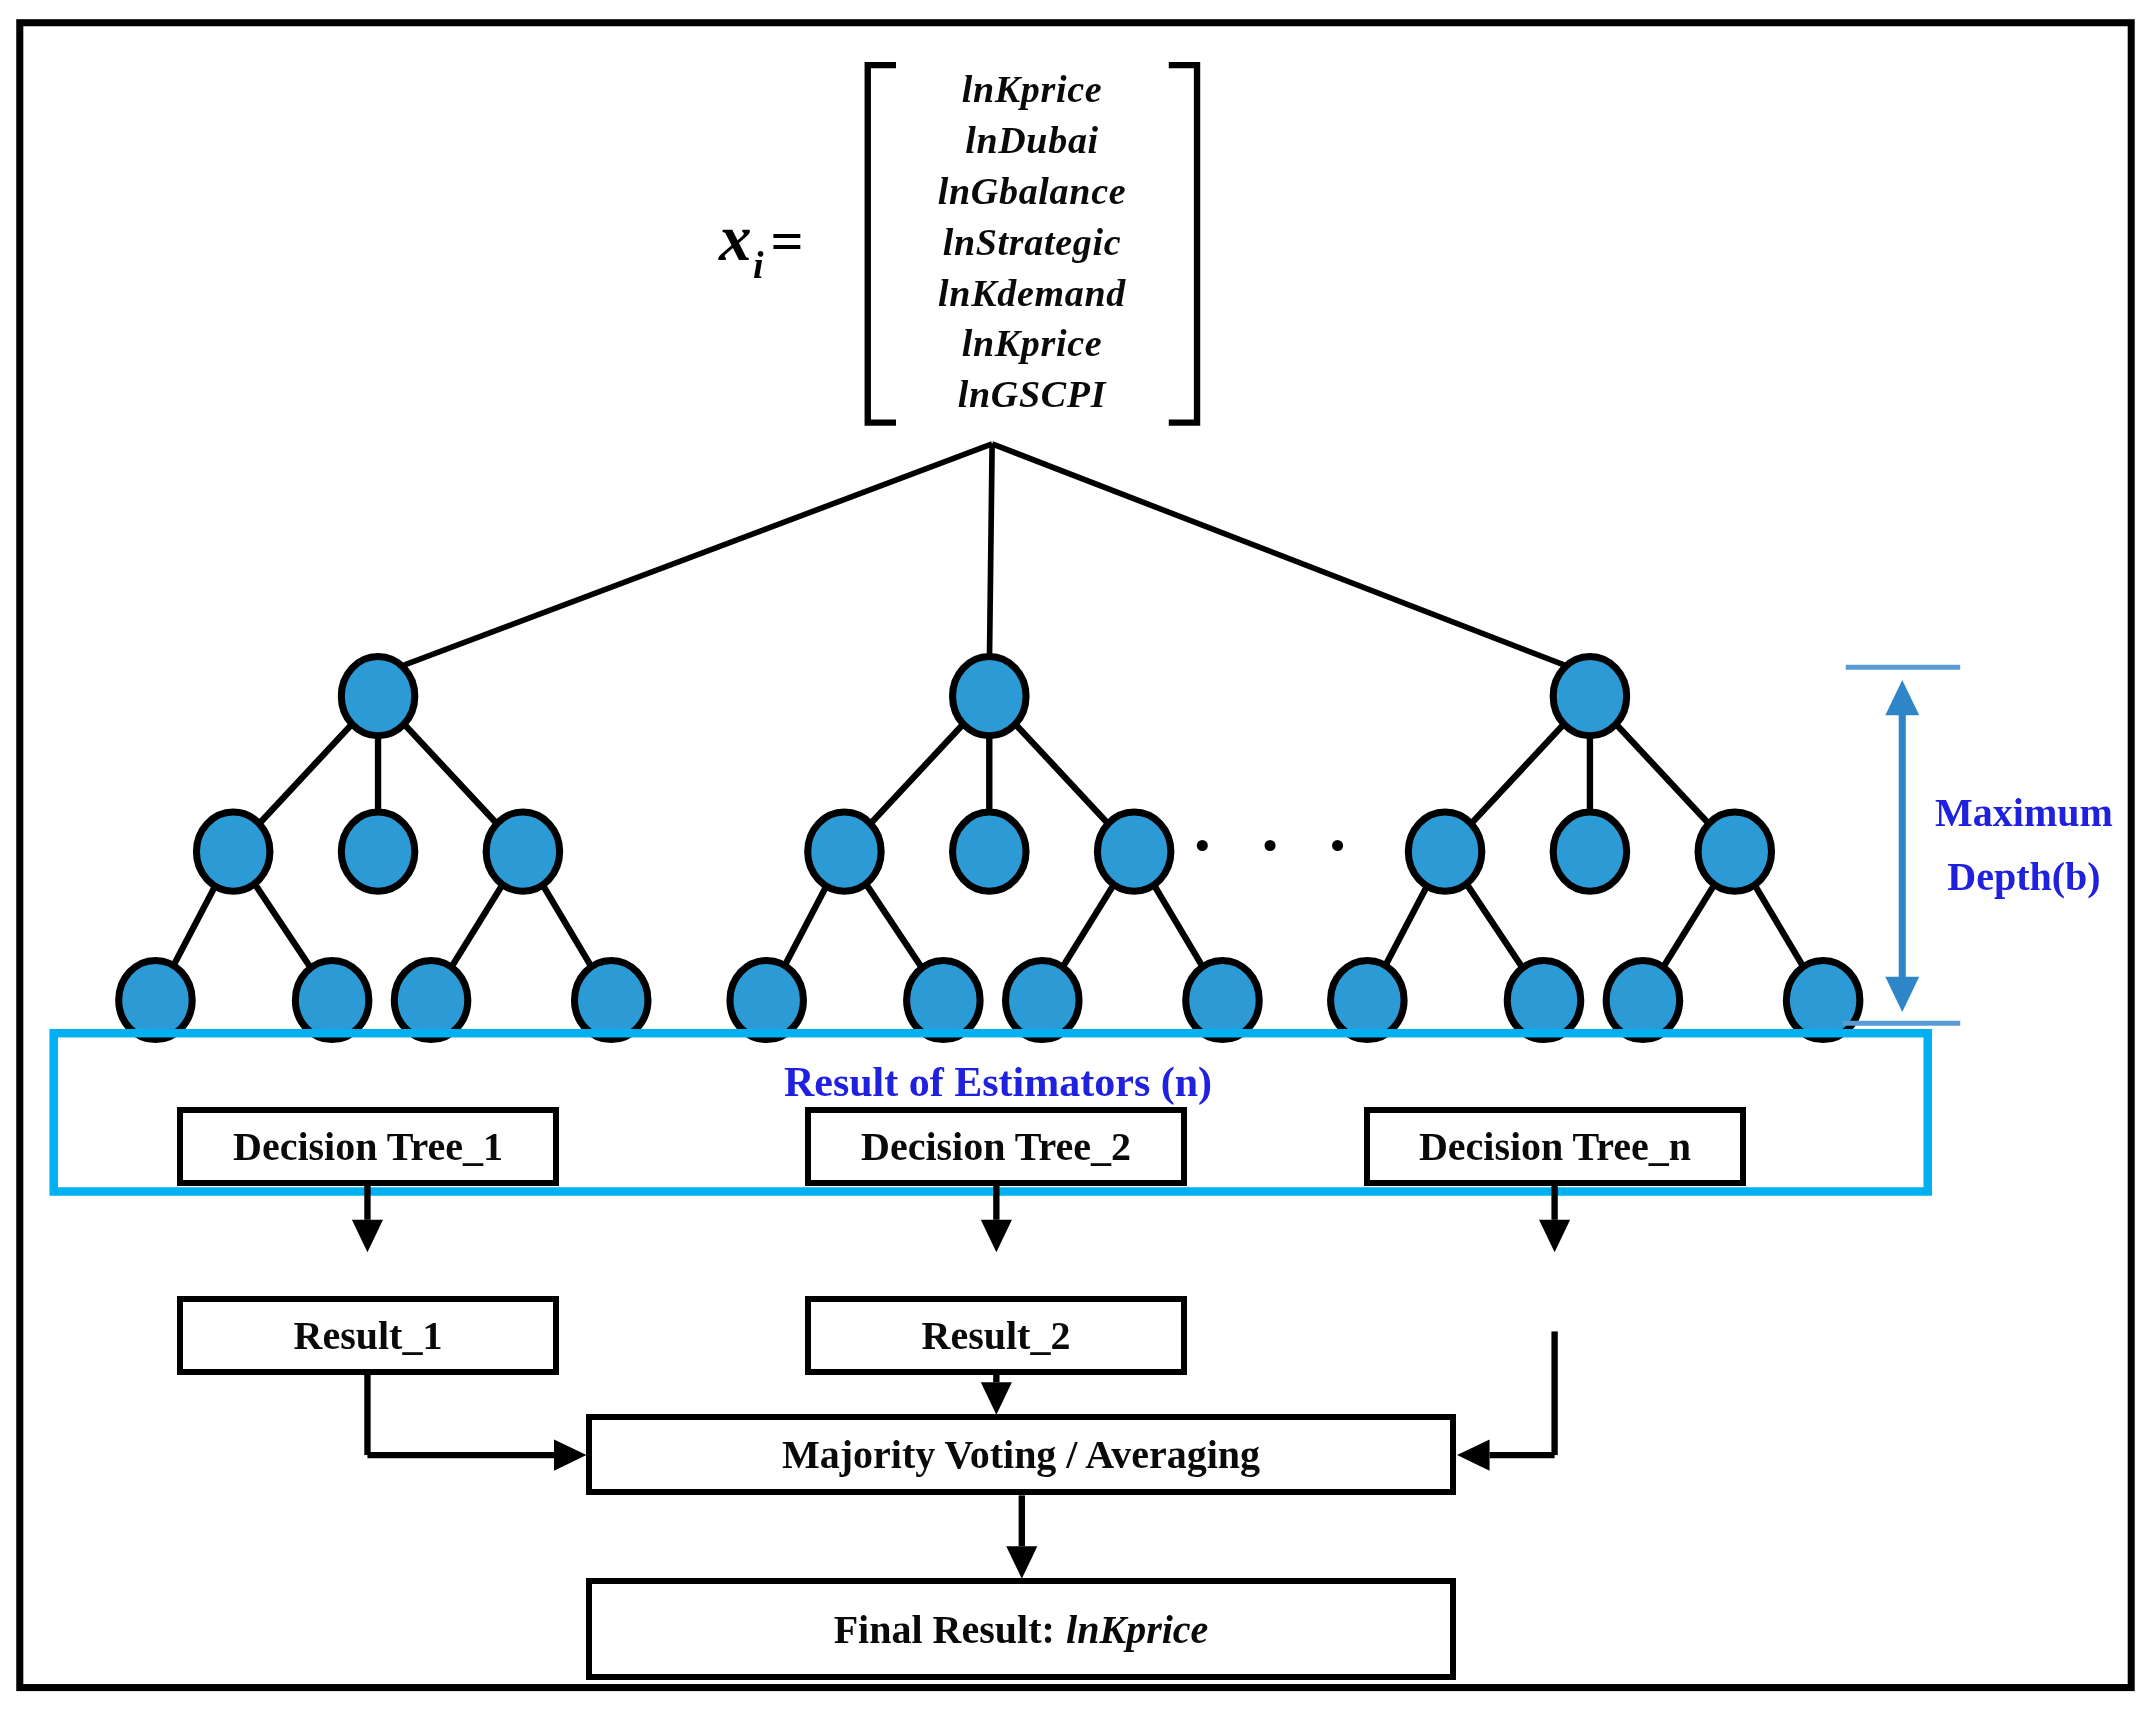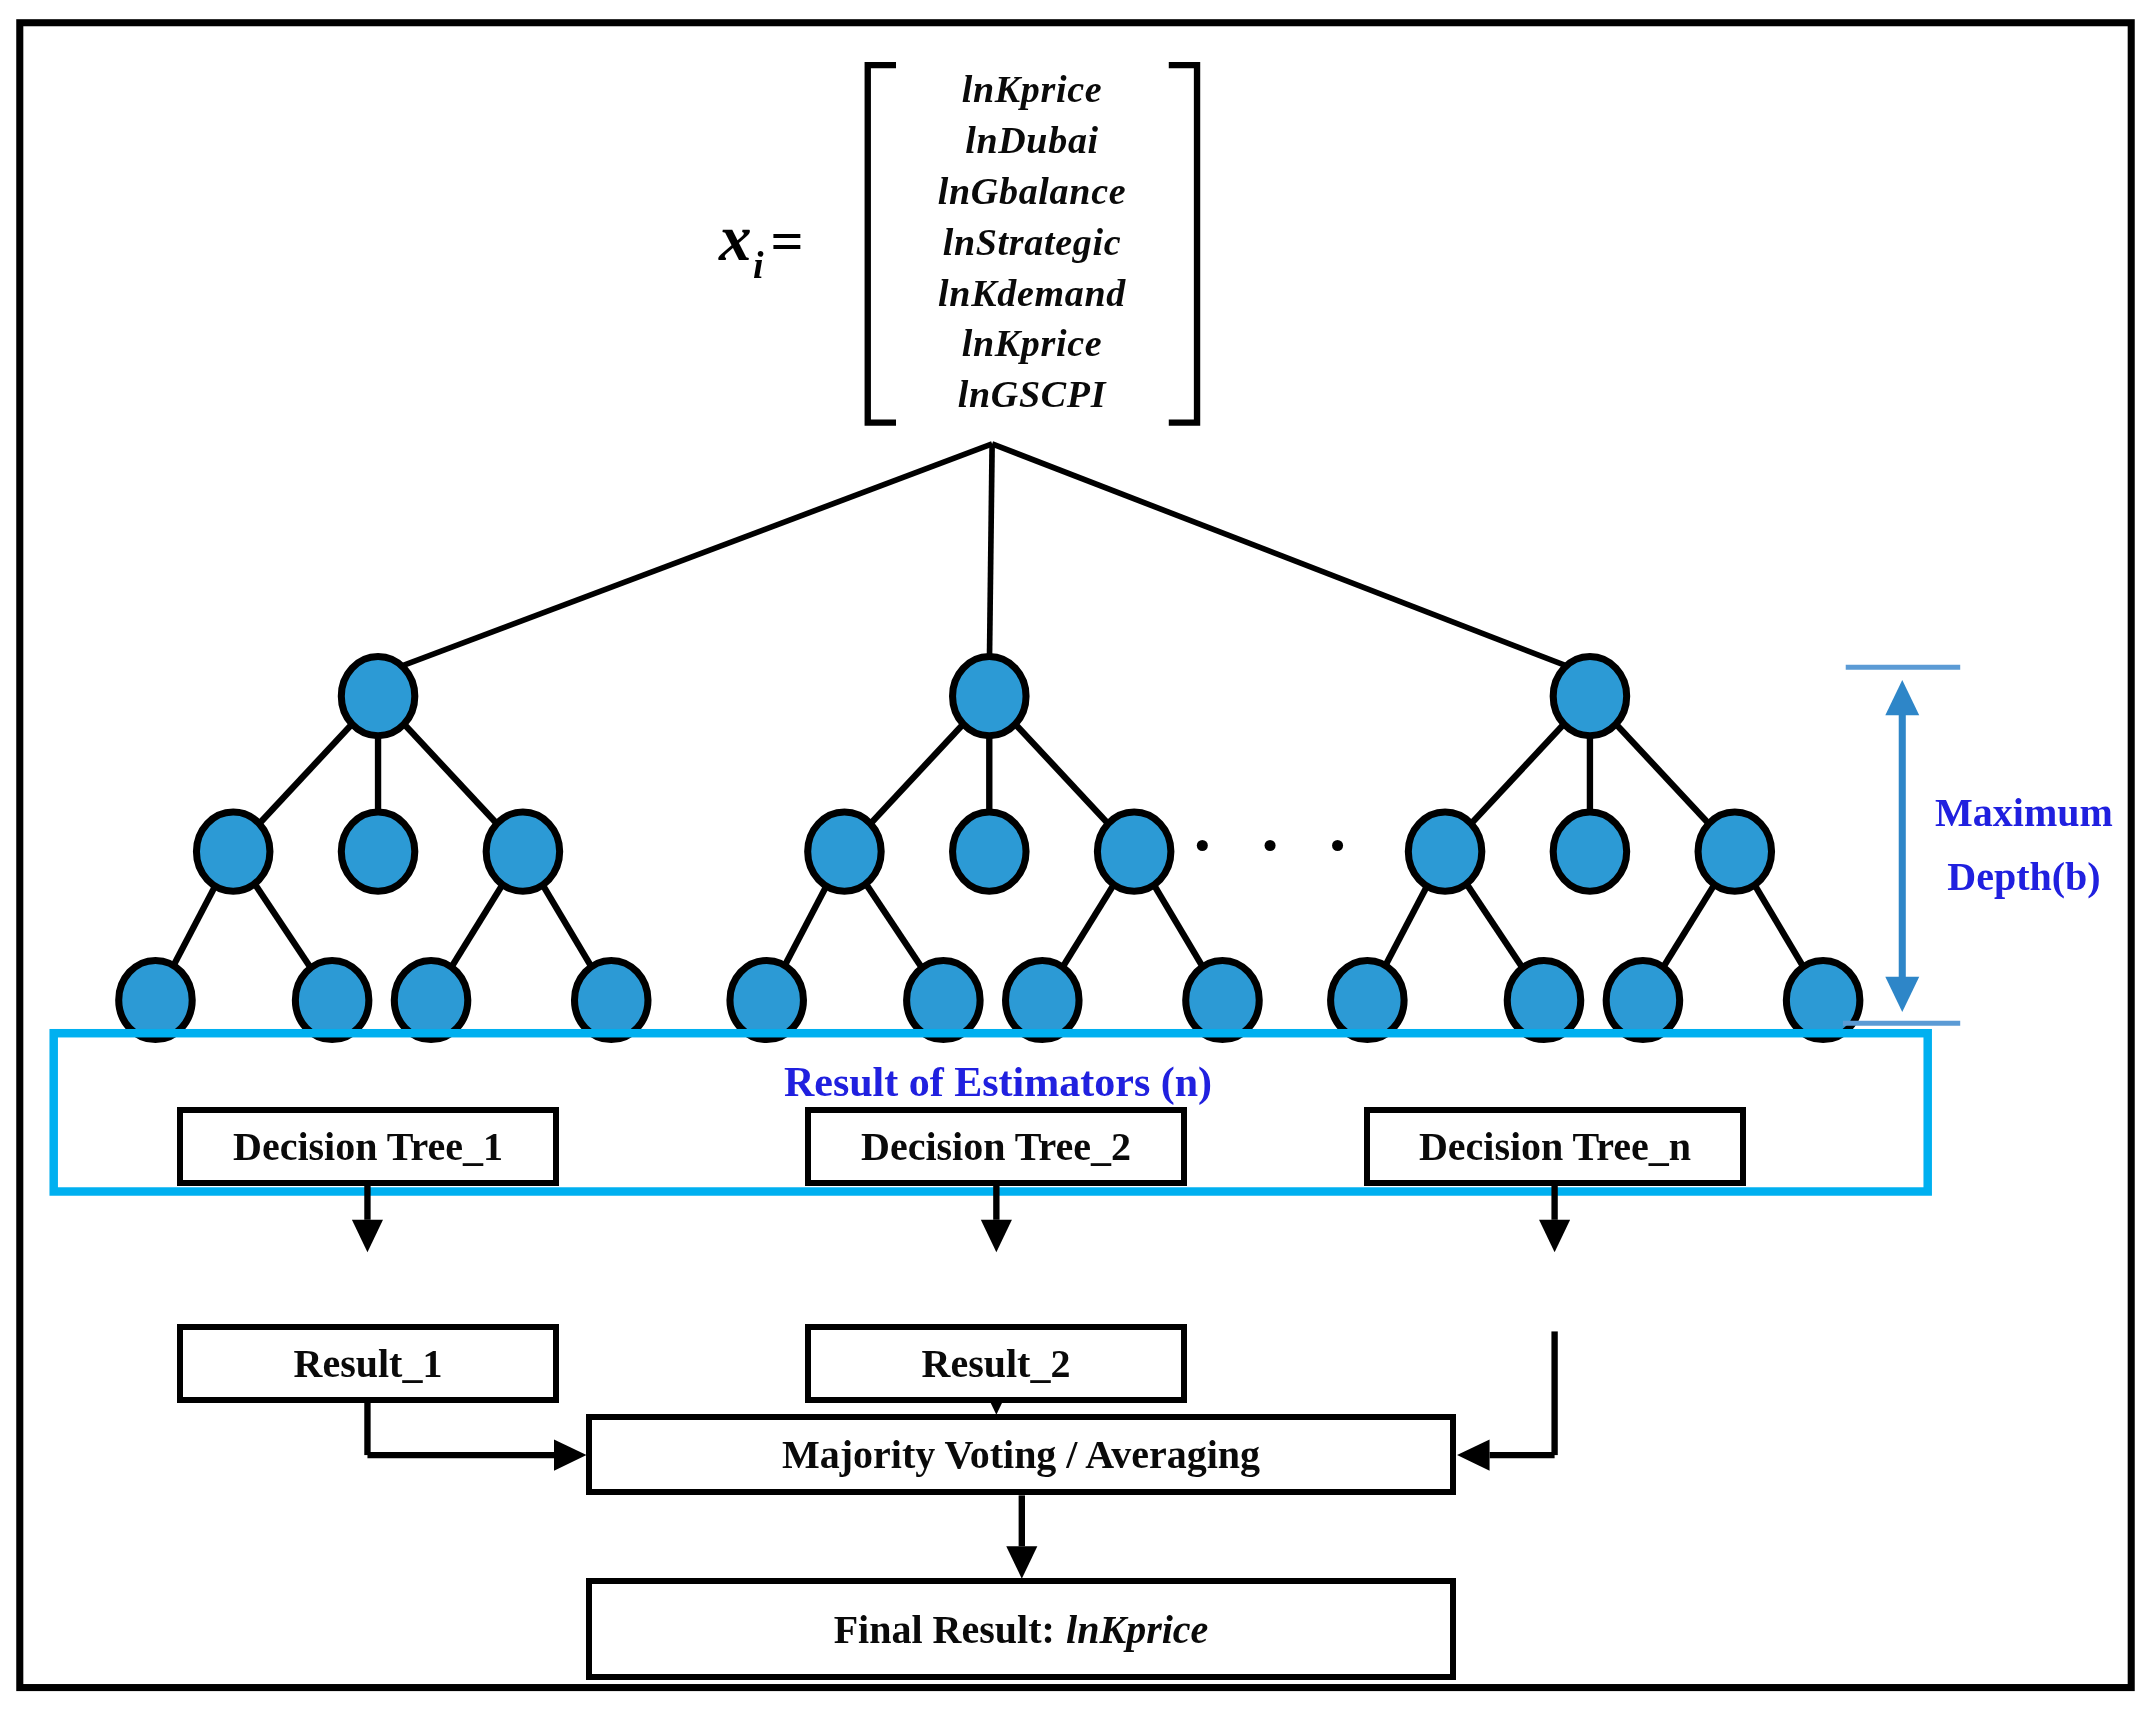--- a/index.html
+++ b/index.html
@@ -40,21 +40,21 @@
   }
   
   .box{
     position:absolute;box-sizing:border-box;
     background:#fff;border:6.4px solid #000;
     display:flex;align-items:center;justify-content:center;
     font-size:40px;font-weight:600;color:#0a0a0a;white-space:nowrap;
   }
   .dbox,.rbox{width:382px;height:79px;}
   .dbox{top:1095px;margin-top:12px;}
-  .rbox{top:1324px;justify-content:center;}
+  .rbox{top:1296px;justify-content:center;}
   .col1{left:177px;} .col2{left:805px;} .col3{left:1364px;}
   .vote{left:586px;top:1414px;width:870px;height:81px;}
   .final{left:586px;top:1578px;width:870px;height:102px;gap:11.3px;}
   .final .val{font-style:italic;}
 </style>
 </head>
 <body>
 
 <div class="canvas" style="background: rgb(255, 255, 255);">
 

